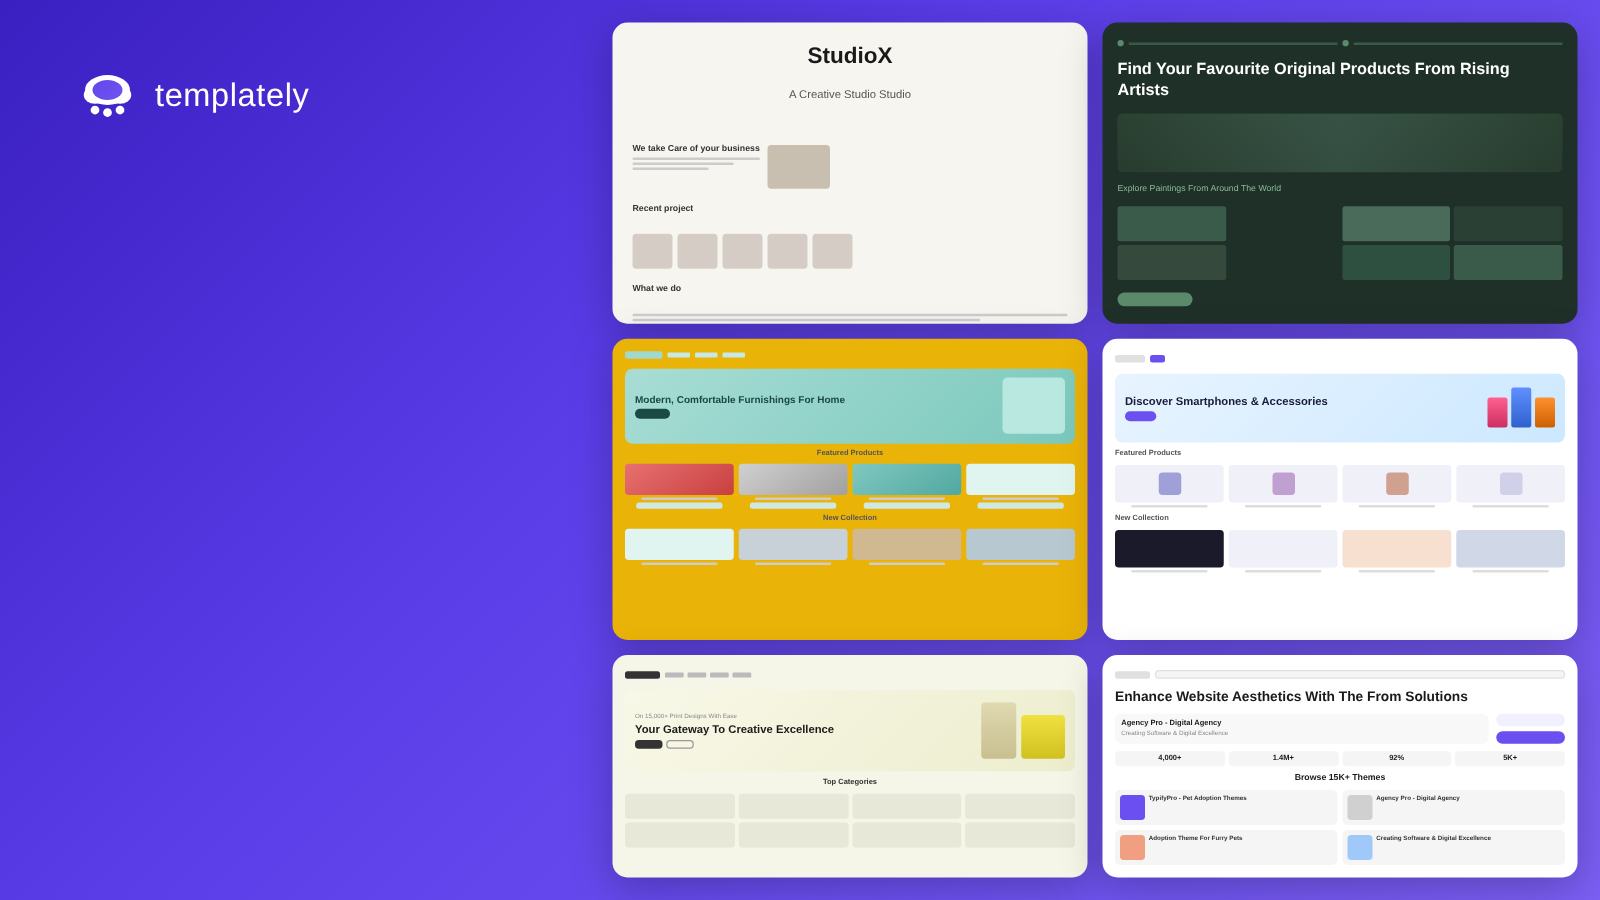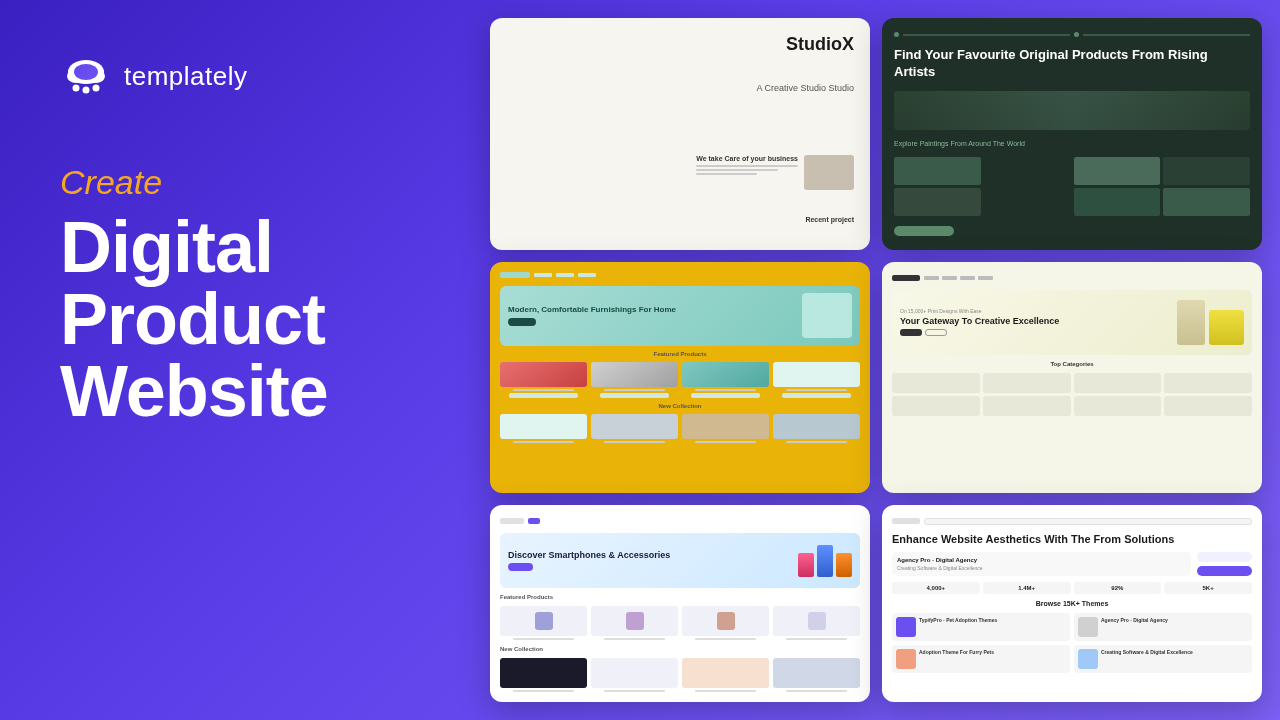--- a/index.html
+++ b/index.html
@@ -94,22 +94,21 @@
     .screenshot-studiox {
       background: #f7f5f0;
     }
 
     .sc-studiox-inner {
       width: 100%;
       height: 100%;
       padding: 16px;
       display: flex;
       flex-direction: column;
-      gap: 26px;
-      align-items: flex-end;
+      gap: 13px;
     }
 
     .sc-studiox-logo {
       font-size: 18px;
       font-weight: 700;
       color: #1a1a1a;
       text-align: center;
       margin-bottom: 2px;
     }
 
@@ -833,28 +832,20 @@
           <linearGradient id="grad1" x1="0" y1="0" x2="52" y2="52" gradientUnits="userSpaceOnUse">
             <stop offset="0%" stop-color="#5b3de8"></stop>
             <stop offset="100%" stop-color="#7c5ff5"></stop>
           </linearGradient>
         </defs>
       </svg>
     </div>
     <span class="logo-text">templately</span>
   </div>
 
-  <div>
-    <div class="tagline">Create</div>
-    <div class="headline">
-      <span>Digital</span><br>
-      <span>Product</span><br>
-      <span>Website</span>
-    </div>
-  </div>
 </div>
 
 <div class="screenshots-area">
 
   <div class="screenshot-card screenshot-studiox">
     <div class="sc-studiox-inner">
       <div class="sc-studiox-logo">StudioX</div>
       <div class="sc-studiox-subtitle">A Creative Studio Studio</div>
       <div class="sc-studiox-img-placeholder"></div>
       <div class="sc-studiox-row">
@@ -966,20 +957,87 @@
           <div class="sc-furn-product-line"></div>
         </div>
         <div class="sc-furn-product">
           <div class="sc-furn-product-img" style="background:#b8c8d0"></div>
           <div class="sc-furn-product-line"></div>
         </div>
       </div>
     </div>
   </div>
 
+  <div class="screenshot-card screenshot-smartphones">
+    <div class="sc-phones-inner">
+      <div class="sc-phones-nav">
+        <div class="sc-phones-nav-logo"></div>
+        <div class="sc-phones-nav-accent"></div>
+      </div>
+      <div class="sc-phones-hero">
+        <div class="sc-phones-hero-text">
+          <div class="sc-phones-hero-title">Discover Smartphones &amp; Accessories</div>
+          <div class="sc-phones-hero-sub"></div>
+          <div class="sc-phones-hero-btn"></div>
+        </div>
+        <div class="sc-phones-hero-phones">
+          <div class="sc-phones-phone small"></div>
+          <div class="sc-phones-phone blue"></div>
+          <div class="sc-phones-phone orange small"></div>
+        </div>
+      </div>
+      <div class="sc-phones-section-label">Featured Products</div>
+      <div class="sc-phones-products">
+        <div class="sc-phones-product">
+          <div class="sc-phones-product-img">
+            <div class="sc-phones-product-icon" style="background:#a0a0d8"></div>
+          </div>
+          <div class="sc-phones-product-line"></div>
+        </div>
+        <div class="sc-phones-product">
+          <div class="sc-phones-product-img">
+            <div class="sc-phones-product-icon" style="background:#c0a0d0"></div>
+          </div>
+          <div class="sc-phones-product-line"></div>
+        </div>
+        <div class="sc-phones-product">
+          <div class="sc-phones-product-img">
+            <div class="sc-phones-product-icon" style="background:#d0a090"></div>
+          </div>
+          <div class="sc-phones-product-line"></div>
+        </div>
+        <div class="sc-phones-product">
+          <div class="sc-phones-product-img">
+            <div class="sc-phones-product-icon"></div>
+          </div>
+          <div class="sc-phones-product-line"></div>
+        </div>
+      </div>
+      <div class="sc-phones-section-label">New Collection</div>
+      <div class="sc-phones-products">
+        <div class="sc-phones-product">
+          <div class="sc-phones-product-img" style="background:#1a1a2a"></div>
+          <div class="sc-phones-product-line"></div>
+        </div>
+        <div class="sc-phones-product">
+          <div class="sc-phones-product-img" style="background:#f0f0f8"></div>
+          <div class="sc-phones-product-line"></div>
+        </div>
+        <div class="sc-phones-product">
+          <div class="sc-phones-product-img" style="background:#f8e0d0"></div>
+          <div class="sc-phones-product-line"></div>
+        </div>
+        <div class="sc-phones-product">
+          <div class="sc-phones-product-img" style="background:#d0d8e8"></div>
+          <div class="sc-phones-product-line"></div>
+        </div>
+      </div>
+    </div>
+  </div>
+
   <div class="screenshot-card screenshot-printpop">
     <div class="sc-print-inner">
       <div class="sc-print-nav">
         <div class="sc-print-nav-logo"></div>
         <div class="sc-print-nav-links">
           <div class="sc-print-nav-link"></div>
           <div class="sc-print-nav-link"></div>
           <div class="sc-print-nav-link"></div>
           <div class="sc-print-nav-link"></div>
         </div>
@@ -1005,87 +1063,20 @@
         <div class="sc-print-cat-item"></div>
         <div class="sc-print-cat-item"></div>
         <div class="sc-print-cat-item"></div>
         <div class="sc-print-cat-item"></div>
         <div class="sc-print-cat-item"></div>
         <div class="sc-print-cat-item"></div>
       </div>
     </div>
   </div>
 
-  <div class="screenshot-card screenshot-smartphones">
-    <div class="sc-phones-inner">
-      <div class="sc-phones-nav">
-        <div class="sc-phones-nav-logo"></div>
-        <div class="sc-phones-nav-accent"></div>
-      </div>
-      <div class="sc-phones-hero">
-        <div class="sc-phones-hero-text">
-          <div class="sc-phones-hero-title">Discover Smartphones &amp; Accessories</div>
-          <div class="sc-phones-hero-sub"></div>
-          <div class="sc-phones-hero-btn"></div>
-        </div>
-        <div class="sc-phones-hero-phones">
-          <div class="sc-phones-phone small"></div>
-          <div class="sc-phones-phone blue"></div>
-          <div class="sc-phones-phone orange small"></div>
-        </div>
-      </div>
-      <div class="sc-phones-section-label">Featured Products</div>
-      <div class="sc-phones-products">
-        <div class="sc-phones-product">
-          <div class="sc-phones-product-img">
-            <div class="sc-phones-product-icon" style="background:#a0a0d8"></div>
-          </div>
-          <div class="sc-phones-product-line"></div>
-        </div>
-        <div class="sc-phones-product">
-          <div class="sc-phones-product-img">
-            <div class="sc-phones-product-icon" style="background:#c0a0d0"></div>
-          </div>
-          <div class="sc-phones-product-line"></div>
-        </div>
-        <div class="sc-phones-product">
-          <div class="sc-phones-product-img">
-            <div class="sc-phones-product-icon" style="background:#d0a090"></div>
-          </div>
-          <div class="sc-phones-product-line"></div>
-        </div>
-        <div class="sc-phones-product">
-          <div class="sc-phones-product-img">
-            <div class="sc-phones-product-icon"></div>
-          </div>
-          <div class="sc-phones-product-line"></div>
-        </div>
-      </div>
-      <div class="sc-phones-section-label">New Collection</div>
-      <div class="sc-phones-products">
-        <div class="sc-phones-product">
-          <div class="sc-phones-product-img" style="background:#1a1a2a"></div>
-          <div class="sc-phones-product-line"></div>
-        </div>
-        <div class="sc-phones-product">
-          <div class="sc-phones-product-img" style="background:#f0f0f8"></div>
-          <div class="sc-phones-product-line"></div>
-        </div>
-        <div class="sc-phones-product">
-          <div class="sc-phones-product-img" style="background:#f8e0d0"></div>
-          <div class="sc-phones-product-line"></div>
-        </div>
-        <div class="sc-phones-product">
-          <div class="sc-phones-product-img" style="background:#d0d8e8"></div>
-          <div class="sc-phones-product-line"></div>
-        </div>
-      </div>
-    </div>
-  </div>
-
   <div class="screenshot-card screenshot-agency">
     <div class="sc-agency-inner">
       <div class="sc-agency-nav">
         <div class="sc-agency-nav-logo"></div>
         <div class="sc-agency-nav-search"></div>
       </div>
       <div class="sc-agency-headline">Enhance Website Aesthetics With The From Solutions</div>
       <div class="sc-agency-hero">
         <div class="sc-agency-left">
           <div class="sc-agency-card">

